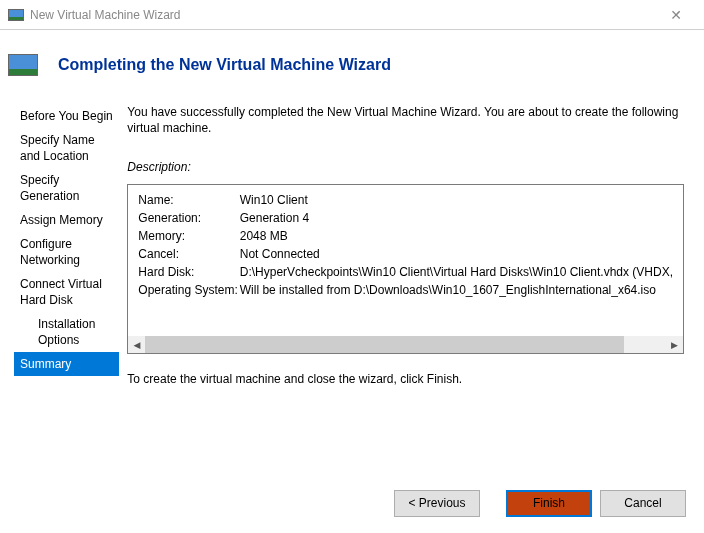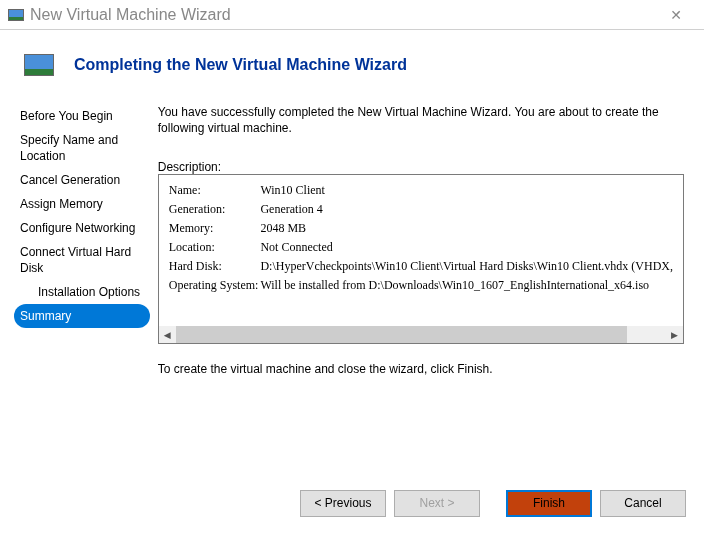--- a/index.html
+++ b/index.html
@@ -19,32 +19,32 @@
   align-items: center;
   padding: 0 8px;
   background: #fff;
 }
 .titlebar-icon {
   width: 16px; height: 12px;
   background: linear-gradient(to bottom, #4a90d9 0%, #4a90d9 70%, #2e7c3a 70%, #2e7c3a 100%);
   border: 1px solid #666;
   margin-right: 6px;
 }
-.titlebar-text { flex: 1; color: #888; font-size: 16px; }
+.titlebar-text { flex: 1; color: #888; font-size: 12px; }
 .titlebar-close {
   width: 40px; height: 28px;
   display: flex; align-items: center; justify-content: center;
   color: #888; font-size: 14px; font-weight: 300;
   cursor: pointer;
 }
 .header {
   height: 70px;
   display: flex;
   align-items: center;
-  padding: 0 24px;
+  padding: 0 8px;
   gap: 20px;
 }
 .header-icon {
   width: 30px; height: 22px;
   background: linear-gradient(to bottom, #4a90d9 0%, #4a90d9 70%, #2e7c3a 70%, #2e7c3a 100%);
   border: 1px solid #666;
 }
 .header-title {
   font-size: 16px;
   font-weight: 600;
@@ -62,36 +62,35 @@
   padding: 4px 6px;
   cursor: pointer;
   color: #000;
   font-size: 12px;
   line-height: 16px;
 }
 .sidebar-item.indent { padding-left: 24px; }
 .sidebar-item.selected {
   background: #0078d7;
   color: #fff;
-  border-radius: 12px;
 }
 .main {
   flex: 1;
   padding: 4px 20px 0 8px;
 }
 .main-intro { margin-bottom: 24px; line-height: 16px; }
-.desc-label { margin-bottom: 0; }
+.desc-label { margin-bottom: 10px; font-style: italic; }
 .desc-box {
   border: 1px solid #7a7a7a;
   height: 170px;
   padding: 6px 8px 0 8px;
   position: relative;
   overflow: hidden;
 }
-.desc-table { width: 100%; font-family: Liberation Serif, serif; }
+.desc-table { width: 100%; }
 .desc-table td { vertical-align: top; padding-bottom: 2px; font-size: 12px; }
 .desc-table td:first-child { width: 110px; white-space: nowrap; }
 .desc-table td:last-child { white-space: nowrap; }
 .hscroll {
   position: absolute;
   bottom: 0; left: 0; right: 0;
   height: 17px;
   background: #f0f0f0;
   display: flex;
   align-items: center;
@@ -151,21 +150,21 @@
 
 <div class="header">
   <div class="header-icon"></div>
   <div class="header-title">Completing the New Virtual Machine Wizard</div>
 </div>
 
 <div class="content-area">
   <div class="sidebar">
     <div class="sidebar-item">Before You Begin</div>
     <div class="sidebar-item">Specify Name and Location</div>
-    <div class="sidebar-item">Cancel Generation</div>
+    <div class="sidebar-item">Specify Generation</div>
     <div class="sidebar-item">Assign Memory</div>
     <div class="sidebar-item">Configure Networking</div>
     <div class="sidebar-item">Connect Virtual Hard Disk</div>
     <div class="sidebar-item indent">Installation Options</div>
     <div class="sidebar-item selected">Summary</div>
   </div>
 
   <div class="main">
     <div class="main-intro">You have successfully completed the New Virtual Machine Wizard. You are about to create the following virtual machine.</div>
     <div class="desc-label">Description:</div>
@@ -178,21 +177,21 @@
         </tr>
         <tr>
           <td>Generation:</td>
           <td>Generation 4</td>
         </tr>
         <tr>
           <td>Memory:</td>
           <td>2048 MB</td>
         </tr>
         <tr>
-          <td>Location:</td>
+          <td>Cancel:</td>
           <td>Not Connected</td>
         </tr>
         <tr>
           <td>Hard Disk:</td>
           <td>D:\HyperVcheckpoints\Win10 Client\Virtual Hard Disks\Win10 Client.vhdx (VHDX,</td>
         </tr>
         <tr>
           <td>Operating System:</td>
           <td>Will be installed from D:\Downloads\Win10_1607_EnglishInternational_x64.iso</td>
         </tr>
@@ -205,17 +204,16 @@
         </div>
         <div class="hscroll-btn">▶</div>
       </div>
     </div>
     <div class="finish-text">To create the virtual machine and close the wizard, click Finish.</div>
   </div>
 </div>
 
 <div class="button-bar">
   <button class="btn">&lt; Previous</button>
-  <button class="btn" disabled="">Next &gt;</button>
   <div class="btn-gap"></div>
   <button class="btn default">Finish</button>
   <button class="btn">Cancel</button>
 </div>
 
 </body></html>

